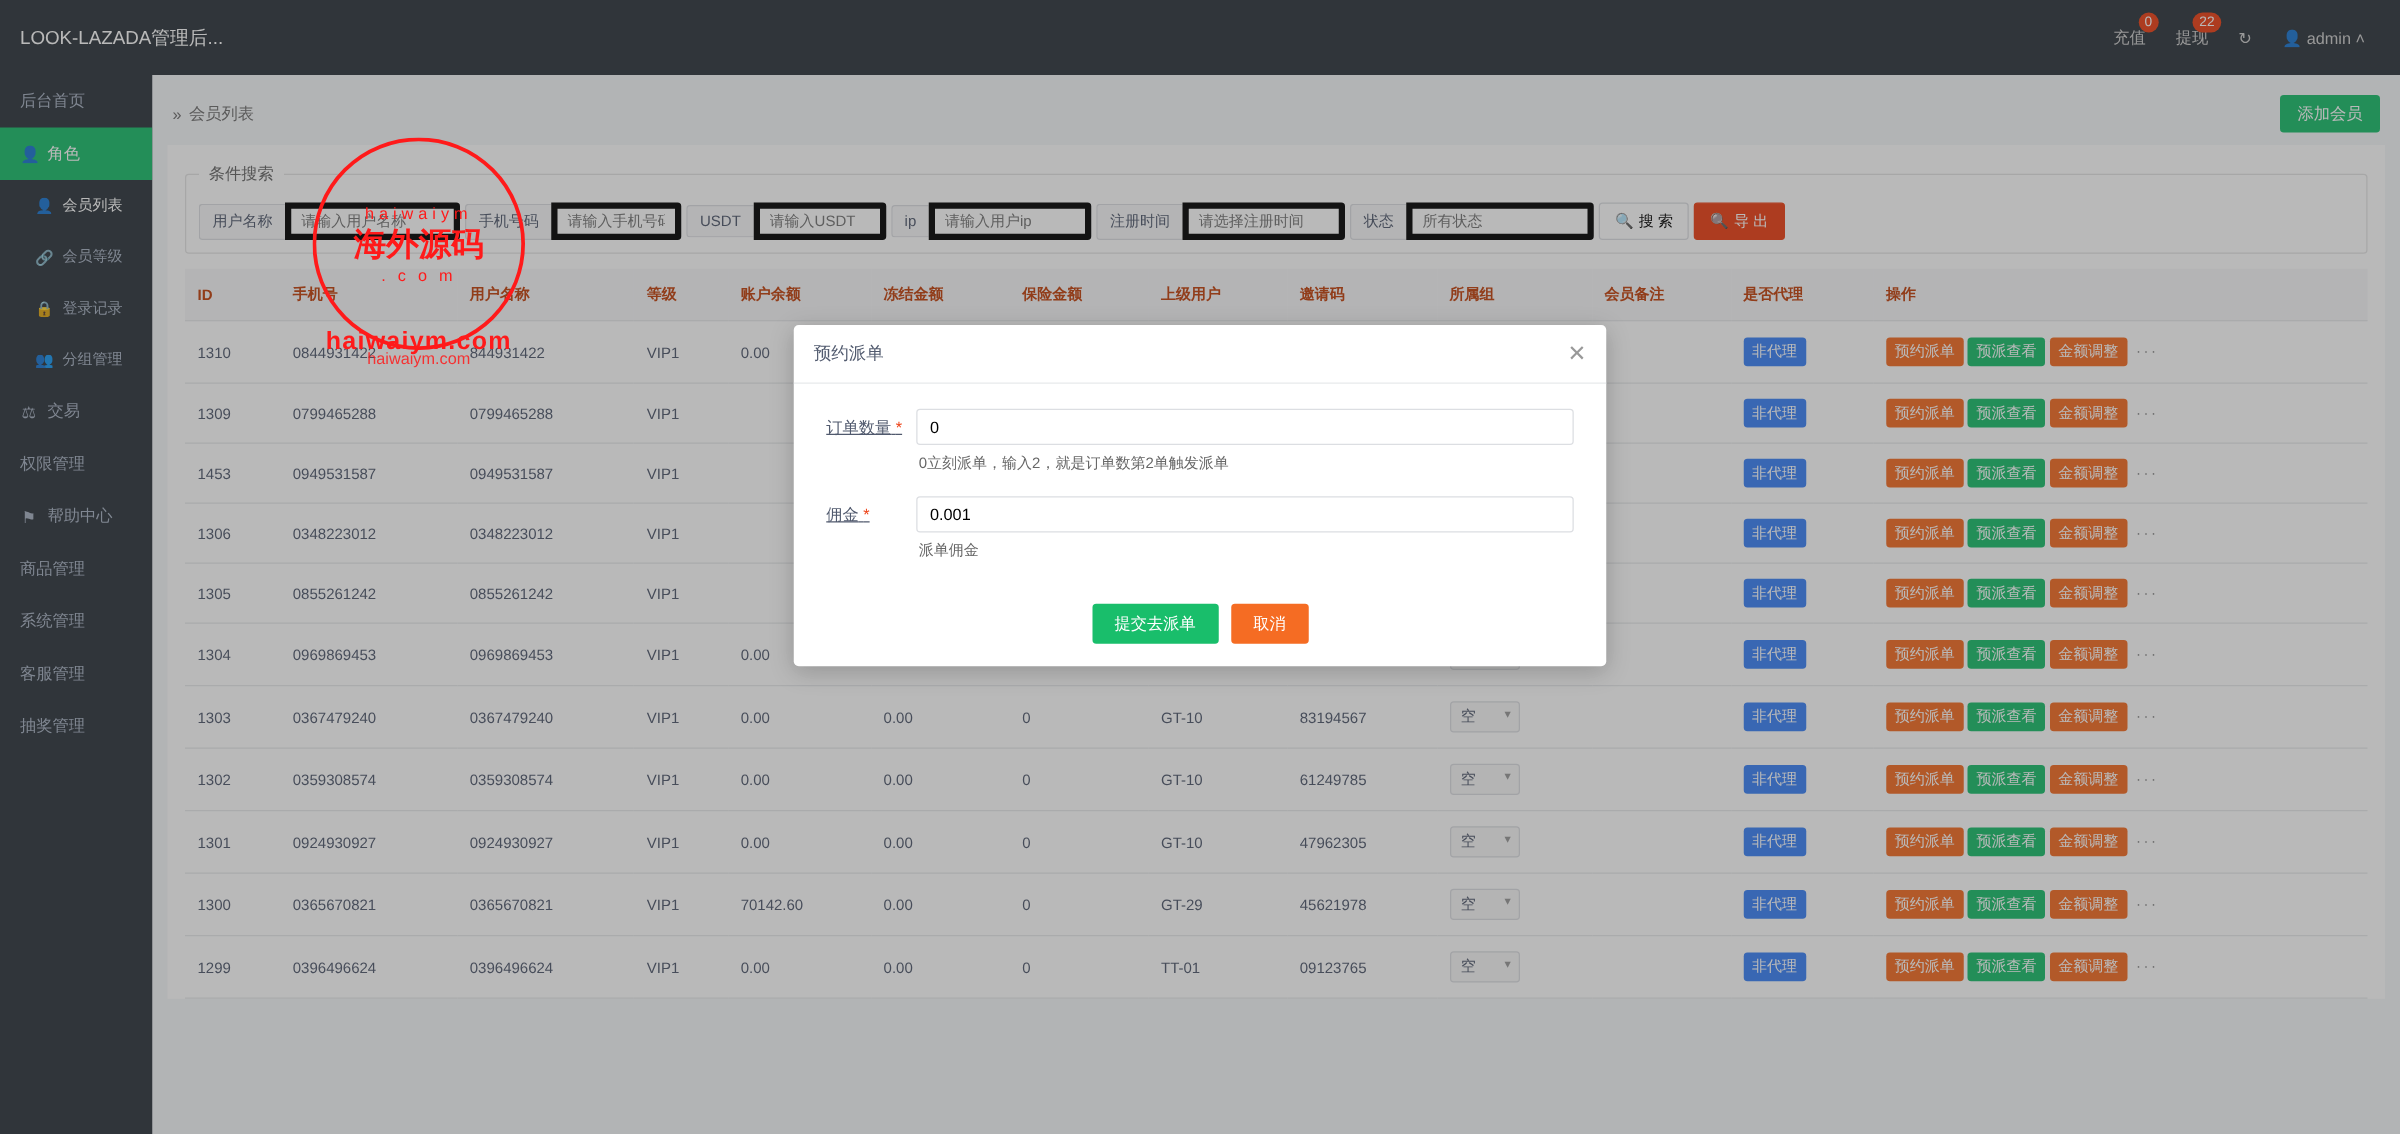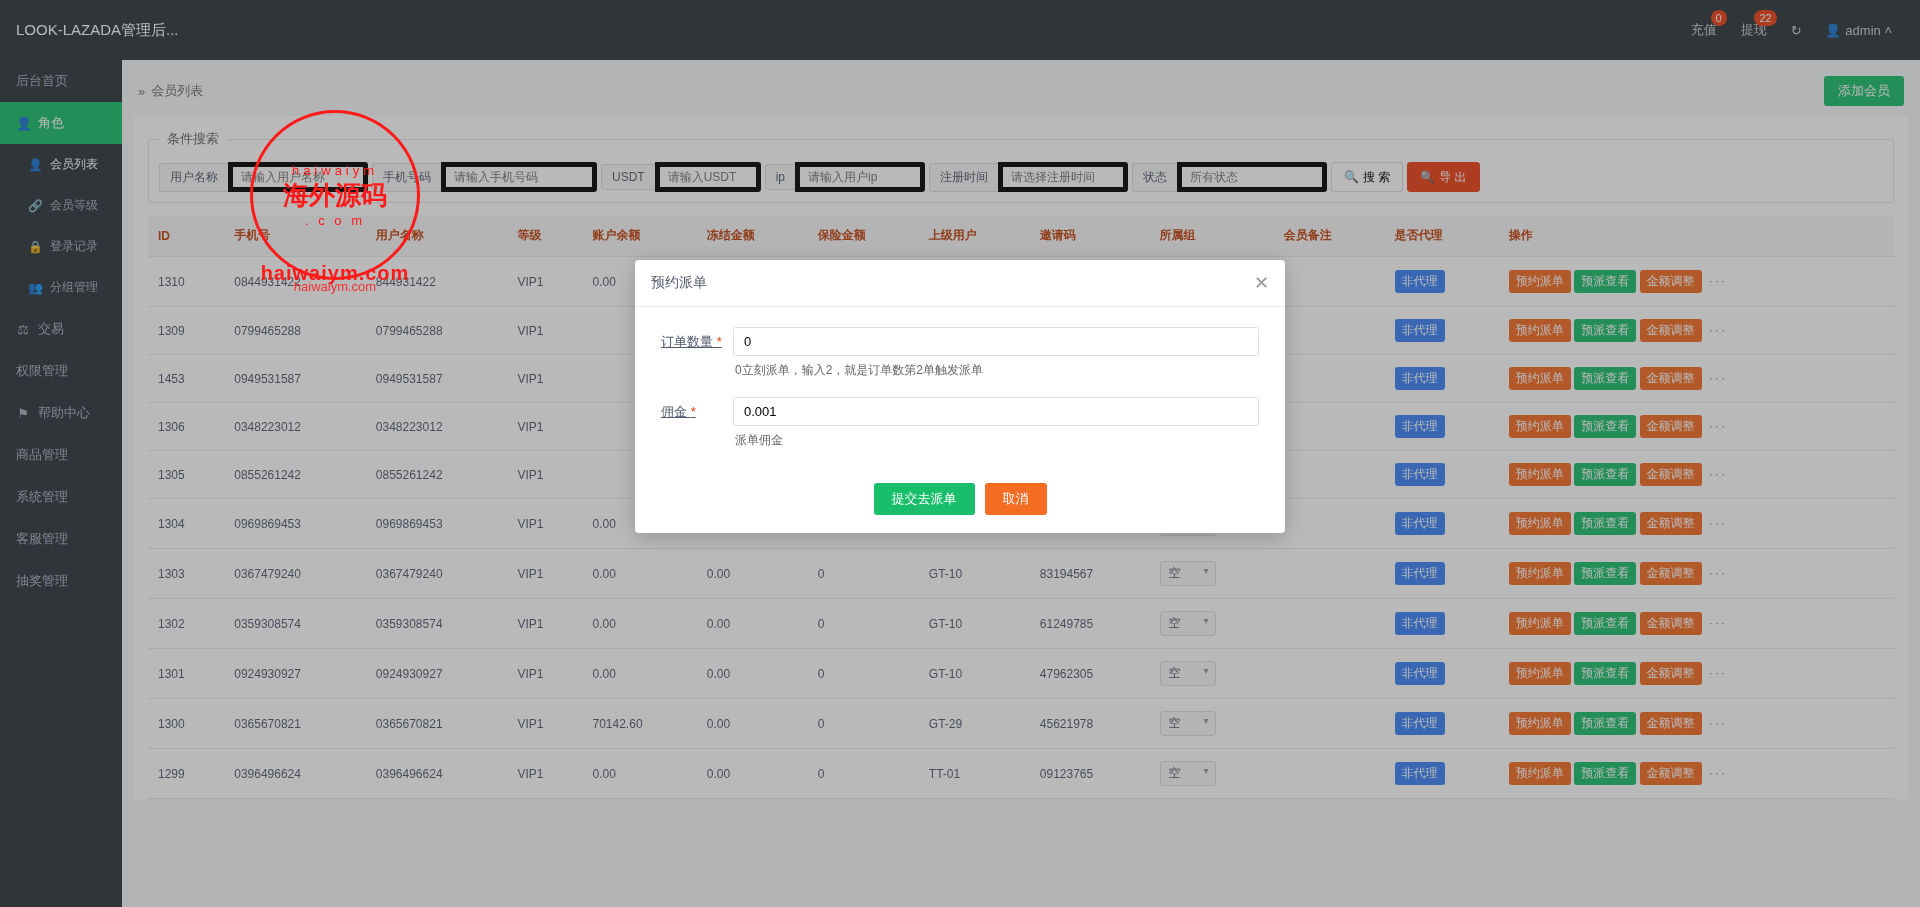--- a/index.html
+++ b/index.html
@@ -154,21 +154,21 @@
     <div class="panel">
       <fieldset class="search">
         <legend>条件搜索</legend>
         <div class="search-row">
           <div class="search-cell">
               <label>用户名称</label>
               <input style="width: 140px;" placeholder="请输入用户名称">
             </div>
           <div class="search-cell">
               <label>手机号码</label>
-              <input style="width: 156px;" placeholder="请输入手机号码">
+              <input style="width: 104px;" placeholder="请输入手机号码">
             </div>
           <div class="search-cell">
               <label>USDT</label>
               <input style="width: 106px;" placeholder="请输入USDT">
             </div>
           <div class="search-cell">
               <label>ip</label>
               <input style="width: 130px;" placeholder="请输入用户ip">
             </div>
           <div class="search-cell">

